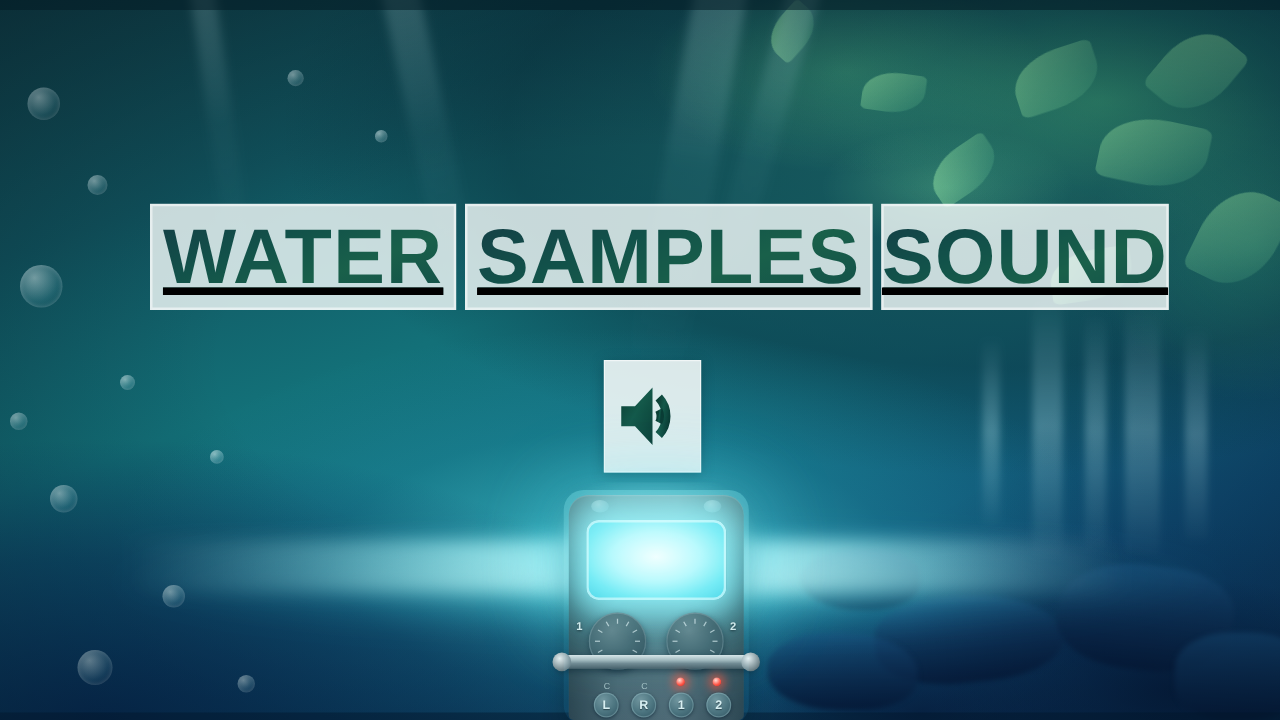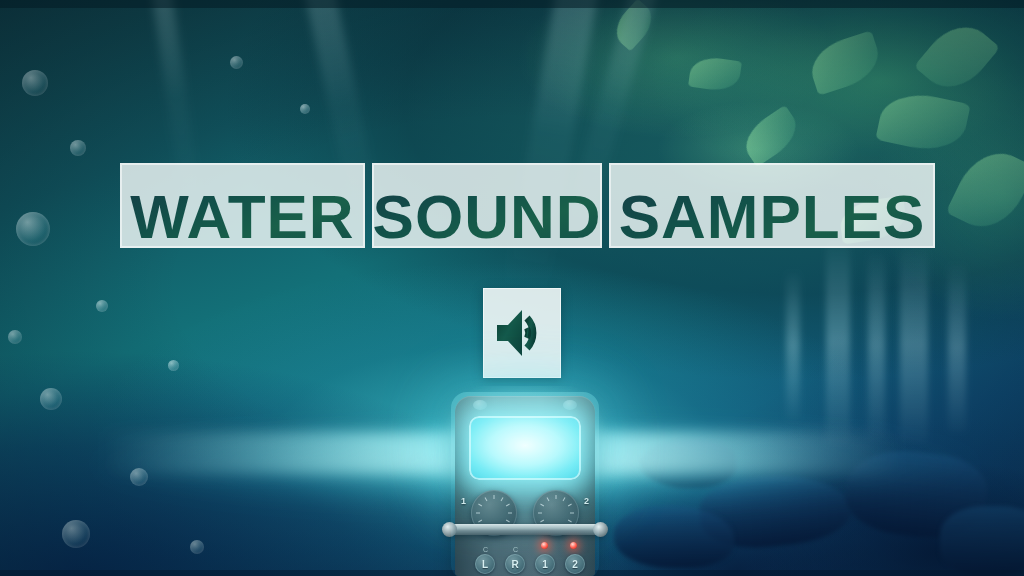--- a/index.html
+++ b/index.html
@@ -68,23 +68,23 @@
        background:radial-gradient(circle at 34% 30%, rgba(230,255,255,.55), rgba(150,230,245,.16) 58%, rgba(120,210,235,.04) 78%);
        box-shadow:inset 0 0 4px rgba(255,255,255,.35);}
   
   .vig{background:radial-gradient(ellipse 78% 70% at 50% 50%, rgba(0,0,0,0) 42%, rgba(0,12,26,.42) 100%);}
   .bar-top{position:absolute;left:0;right:0;top:0;height:8px;background:rgba(3,28,36,.55);}
   .bar-bot{position:absolute;left:0;right:0;bottom:0;height:6px;background:rgba(3,22,42,.45);}
 
   
   #title-row{position:absolute;left:120px;top:163px;width:815px;height:85px;
              display:flex;align-items:stretch;gap:7px;}
-  .title-panel{position:relative;display:flex;align-items:flex-end;justify-content:center;
+  .title-panel{position:relative;display:flex;align-items:center;justify-content:center;
                background:rgba(246,252,251,.80);
-               box-shadow:inset 0 0 0 2px rgba(255,255,255,.55);}
+               box-shadow:inset 0 0 0 2px rgba(255,255,255,.55);text-decoration:underline;}
   .title-panel .tw{
     font-family:"Liberation Sans",sans-serif;
     font-weight:700;font-size:62px;letter-spacing:1px;line-height:1;
     color:#12463f;
     background:linear-gradient(160deg,#143f46 0%,#12524a 35%,#19604a 65%,#135049 100%);
     -webkit-background-clip:text;background-clip:text;-webkit-text-fill-color:transparent;
     white-space:nowrap;
   }
   .p1{flex:0 0 245px;}
   .p2{flex:0 0 230px;}
@@ -222,25 +222,25 @@
   </div>
 
   <div class="lyr vig"></div>
   <div class="bar-top"></div>
   <div class="bar-bot"></div>
 
   <div id="title-row">
     <div class="title-panel p1">
       <span class="tw">WATER</span>
     </div>
+    <div class="title-panel p3">
+      <span class="tw">SAMPLES</span>
+    </div>
     <div class="title-panel p2">
       <span class="tw">SOUND</span>
-    </div>
-    <div class="title-panel p3">
-      <span class="tw">SAMPLES</span>
     </div>
   </div>
 
 
   <div id="speaker-panel">
     <svg width="56" height="58" viewBox="0 0 56 58">
       <defs>
         <linearGradient id="spk" x1="0" y1="0" x2="1" y2="1">
           <stop offset="0" stop-color="#0c3f35"></stop>
           <stop offset="45%" stop-color="#14594a"></stop>

